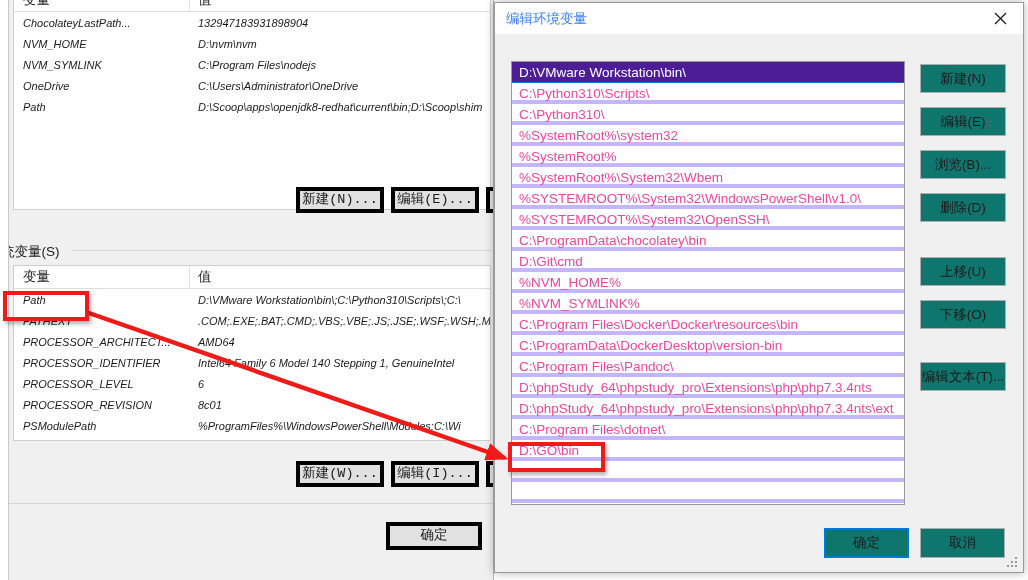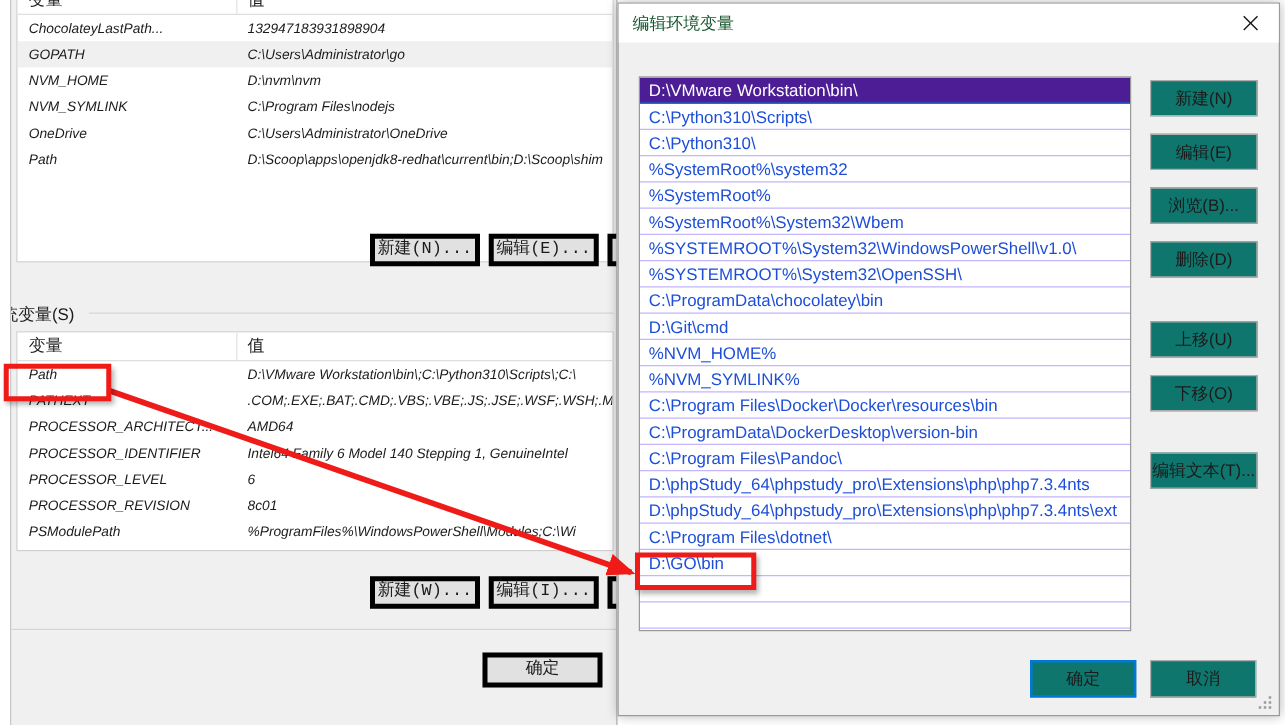--- a/index.html
+++ b/index.html
@@ -109,21 +109,21 @@
     position: absolute;
     left: 0; top: 0; right: 0;
     height: 31px;
     background: #ffffff;
     display: flex;
     align-items: center;
   }
   #dialog-title {
     margin-left: 11px;
     font-size: 13.5px;
-    color: #14532d;
+    color: #3b82f6;
   }
   #dialog-close {
     position: absolute;
     right: 0; top: 0;
     width: 45px; height: 31px;
     display: flex; align-items: center; justify-content: center;
     color: #222;
     font-size: 14px;
   }
   #dialog-close svg { display:block; }
@@ -135,22 +135,22 @@
     background: #ffffff;
     border: 1px solid #999999;
     box-sizing: border-box;
     overflow: hidden;
   }
   .list-row {
     height: 21px;
     line-height: 21px;
     padding-left: 7px;
     font-size: 13.5px;
-    color: #1d4ed8;
-    border-bottom: 1px solid #c4b5fd;
+    color: #ec4899;
+    border-bottom: 4px solid #c4b5fd;
     white-space: nowrap;
     box-sizing: border-box;
   }
   .list-row.selected {
     background: #4c1d95;
     color: #ffffff;
     border-bottom: 1px solid #0078d7;
   }
 
   .dlgbtn {
@@ -205,24 +205,20 @@
 
     <div class="grid-box" style="left:4px; top:-12px; width:478px; height:222px;">
       <div class="grid-header">
         <div class="col-name">变量</div>
         <div class="col-val">值</div>
       </div>
       <div id="user-rows">
           <div class="grid-row">
             <div class="cell-name">ChocolateyLastPath...</div>
             <div class="cell-val">132947183931898904</div>
-          </div>
-          <div class="grid-row alt">
-            <div class="cell-name">GOPATH</div>
-            <div class="cell-val">C:\Users\Administrator\go</div>
           </div>
           <div class="grid-row">
             <div class="cell-name">NVM_HOME</div>
             <div class="cell-val">D:\nvm\nvm</div>
           </div>
           <div class="grid-row">
             <div class="cell-name">NVM_SYMLINK</div>
             <div class="cell-val">C:\Program Files\nodejs</div>
           </div>
           <div class="grid-row">

